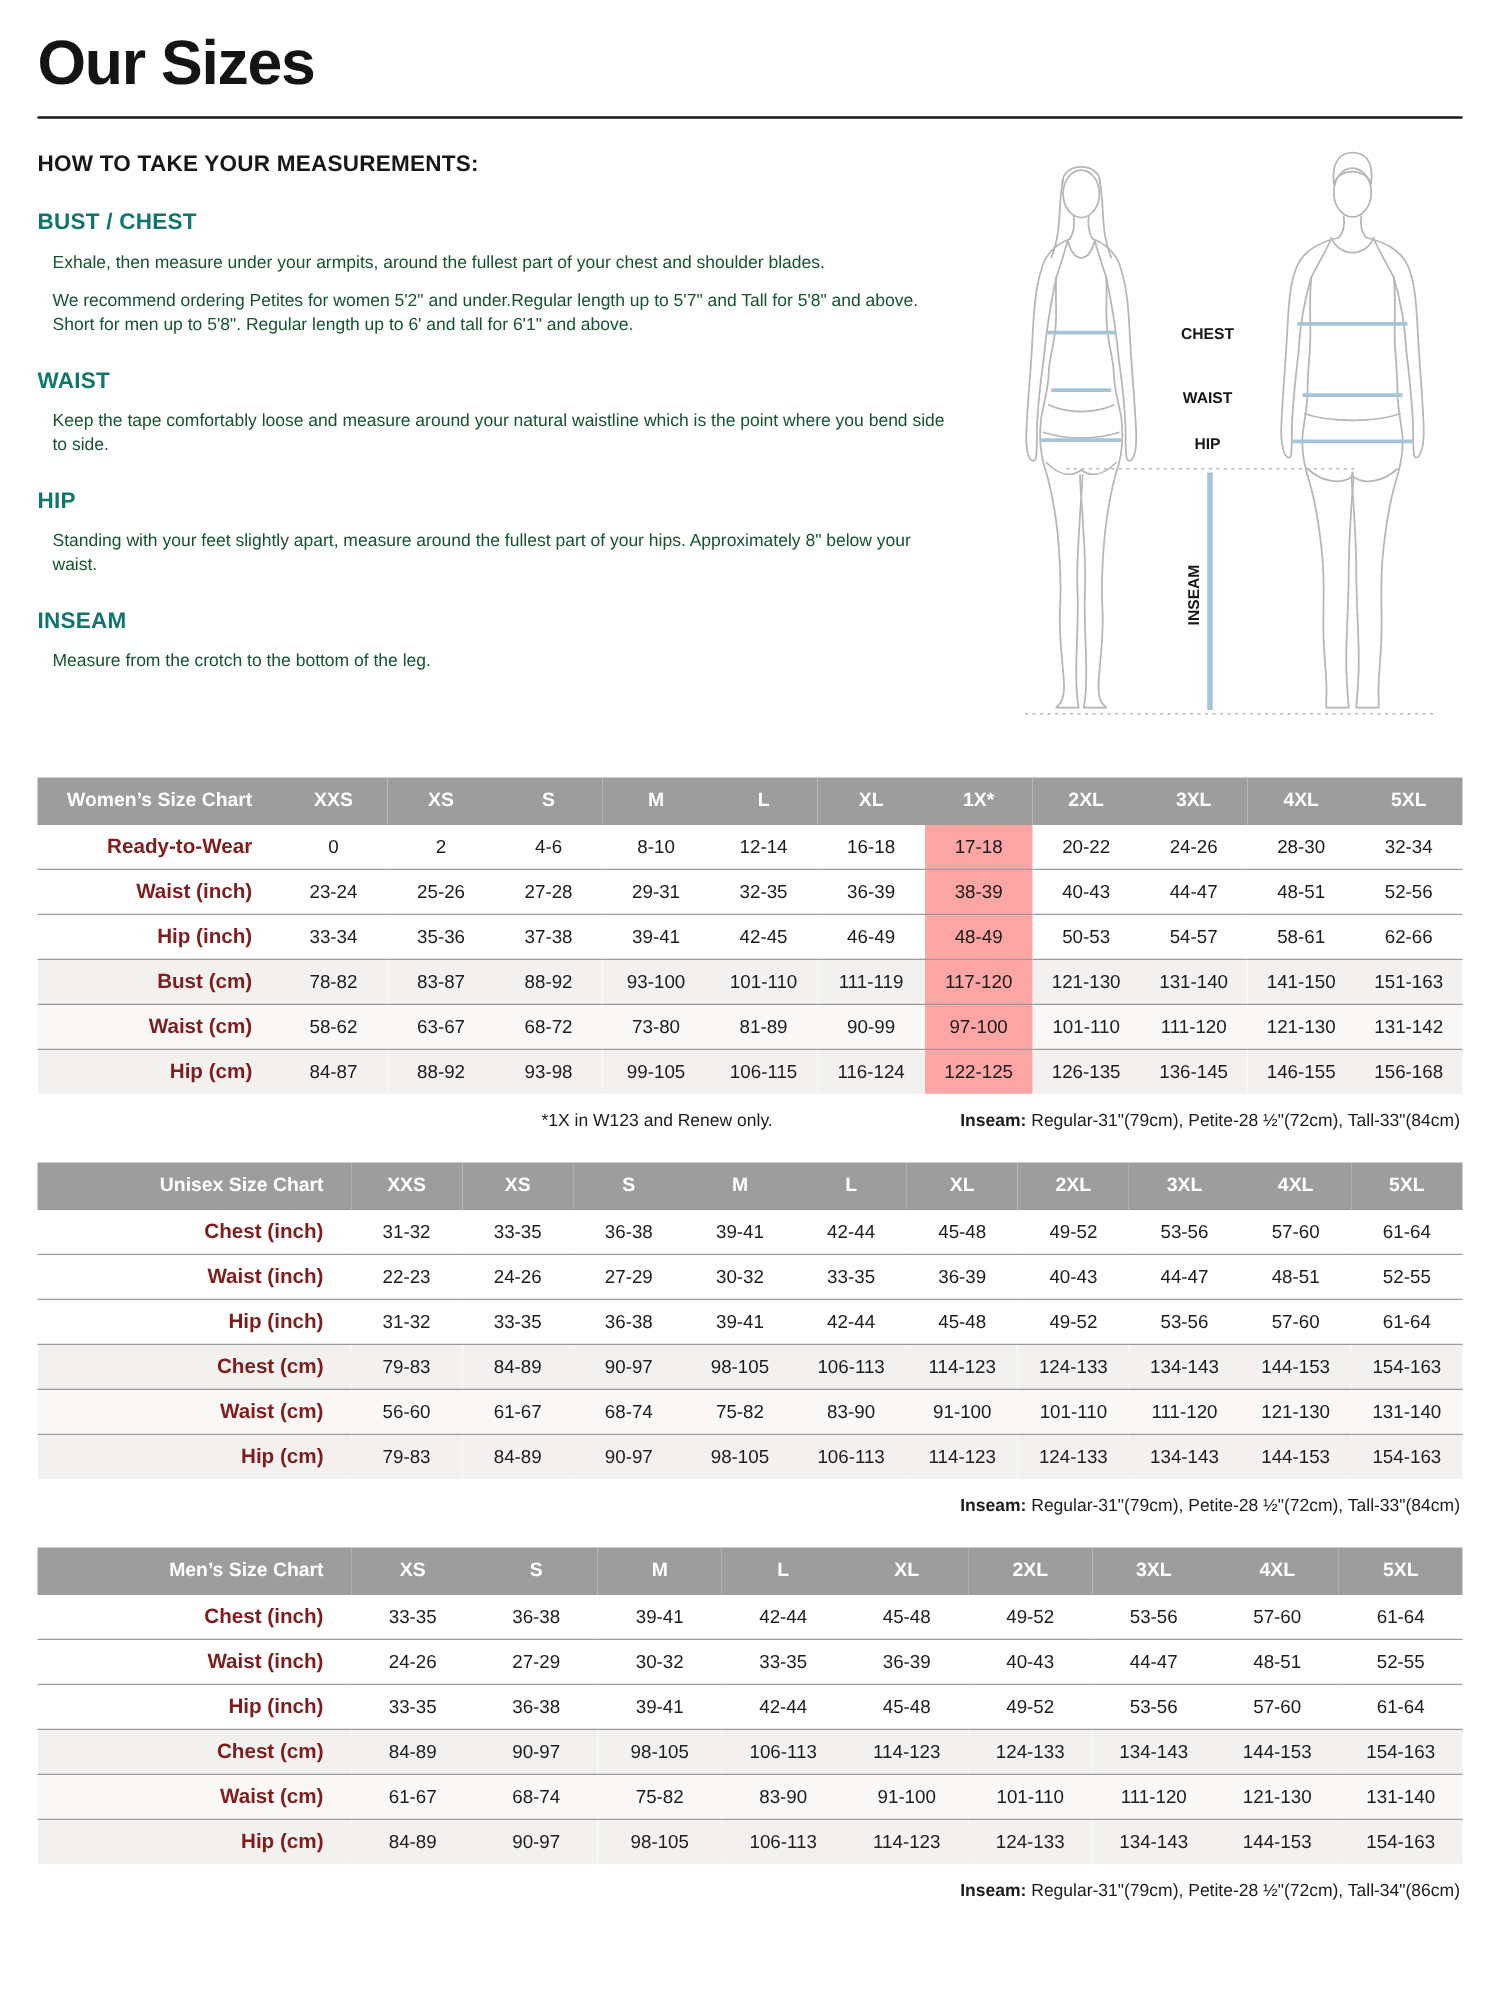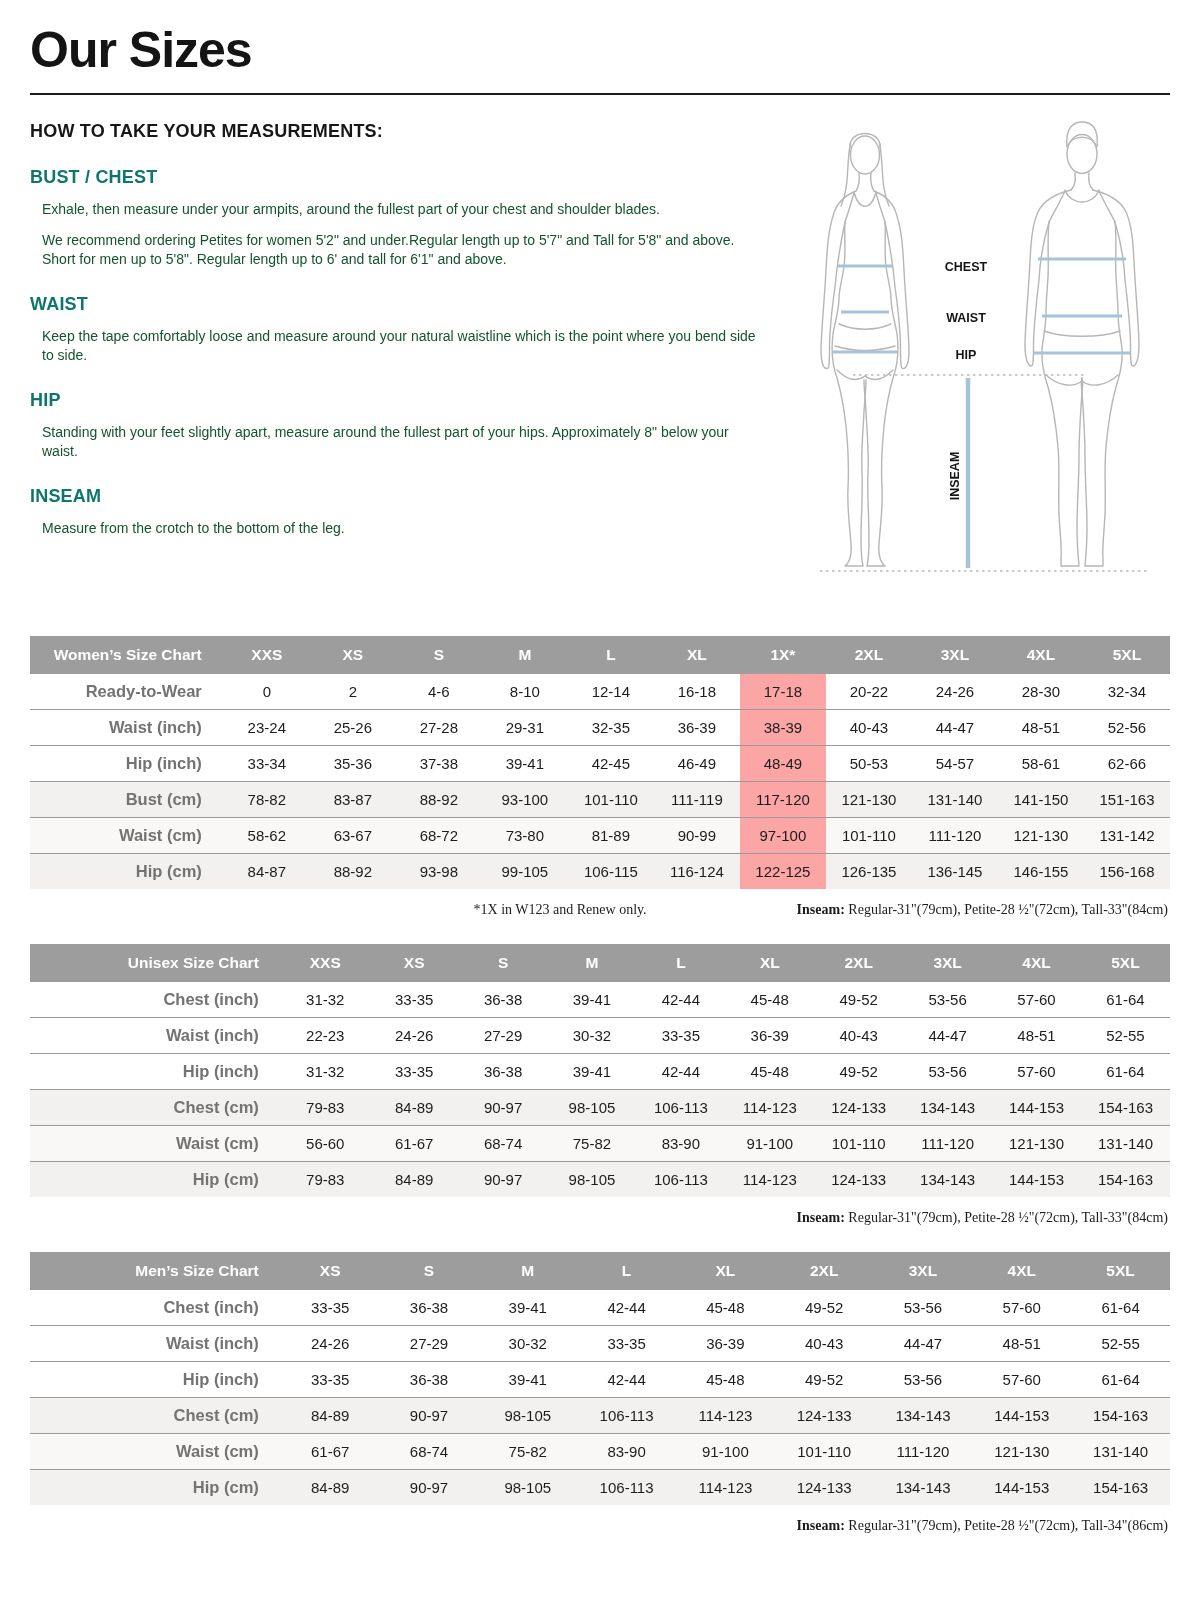--- a/index.html
+++ b/index.html
@@ -36,53 +36,53 @@
     letter-spacing: .2px; color: #0f766e;
   }
   .m-section p {
     font-size: 14px; line-height: 1.36; margin: 12px; color: #14532d;
     max-width: 730px;
   }
 
   .diagram { flex: 1; display: flex; justify-content: flex-end; padding-top: 2px; }
 
   .table-block { margin-top: 26px; }
-  .table-block.first { margin-top: 30px; }
+  .table-block.first { margin-top: 16px; }
   table.size-table {
     width: 100%; border-collapse: separate; border-spacing: 0;
     table-layout: fixed;
   }
   table.size-table thead th {
     background: #9d9d9d; color: #ffffff;
     font-size: 15.5px; font-weight: bold;
     padding: 10px 2px; text-align: center;
   }
   table.size-table thead th.t-title {
     text-align: right; padding-right: 22px;
   }
   table.size-table tbody td {
     text-align: center; font-size: 15px; color: #1d1d1d;
     padding: 8px 2px; border-bottom: 1.5px solid #9a9a9a;
     background-clip: padding-box;
   }
   table.size-table tbody tr:last-child td { border-bottom: none; }
   table.size-table tbody td.row-label {
     text-align: right; font-weight: bold; font-size: 16.5px;
-    color: #737373; padding-right: 22px;
+    color: #7f1d1d; padding-right: 22px;
   }
   tr.shade-a td { background-color: #f2f1ef; }
   tr.shade-b td { background-color: #f9f8f6; }
   table.size-table tbody td.hl { background-color: #fca5a5; }
   tr.shade-a td.hl { background-color: #e4e3e1; }
   tr.shade-b td.hl { background-color: #e9e8e6; }
 
   .footnote {
     display: flex; justify-content: flex-end; align-items: baseline;
     gap: 150px; margin: 13px 2px 2px 0;
-    font-size: 14px; color: #1b1b1b; font-family: Liberation Serif, serif;
+    font-size: 14px; color: #1b1b1b;
   }
   .footnote b { font-weight: bold; }
 </style>
 </head>
 <body>
 
 <div class="page">
 
   <h1 class="title">Our Sizes</h1>
   <hr class="divider">

